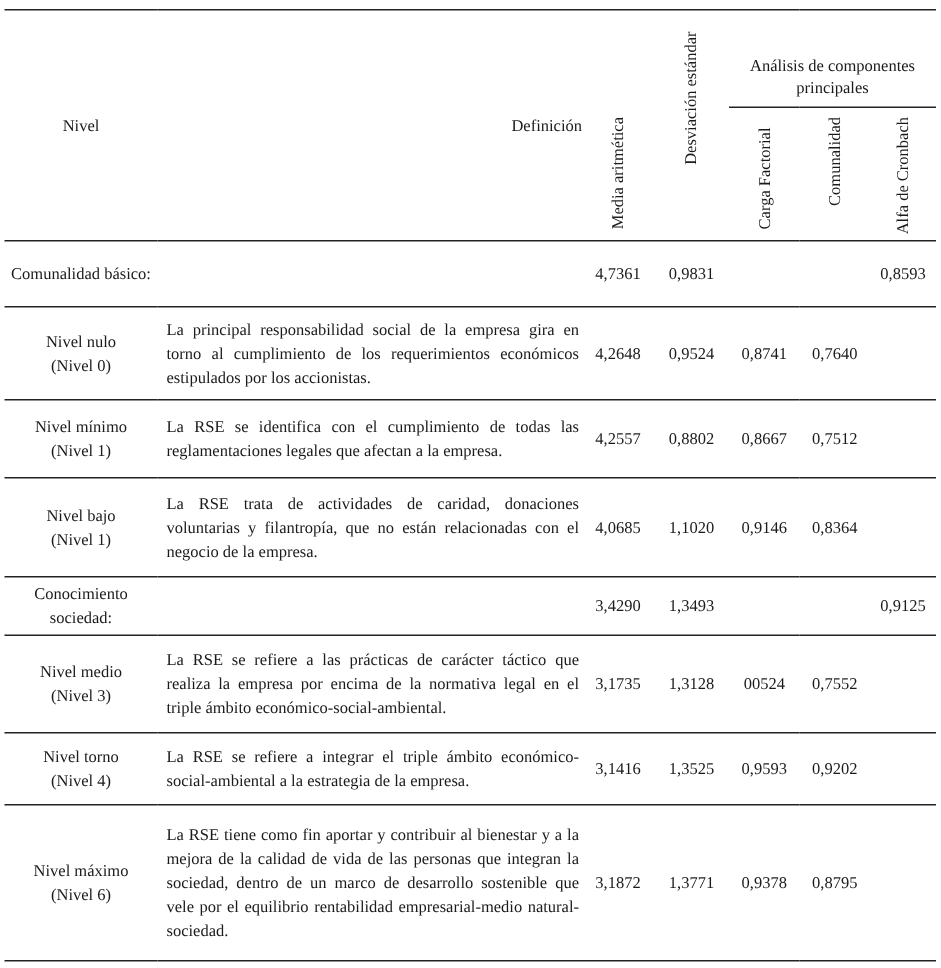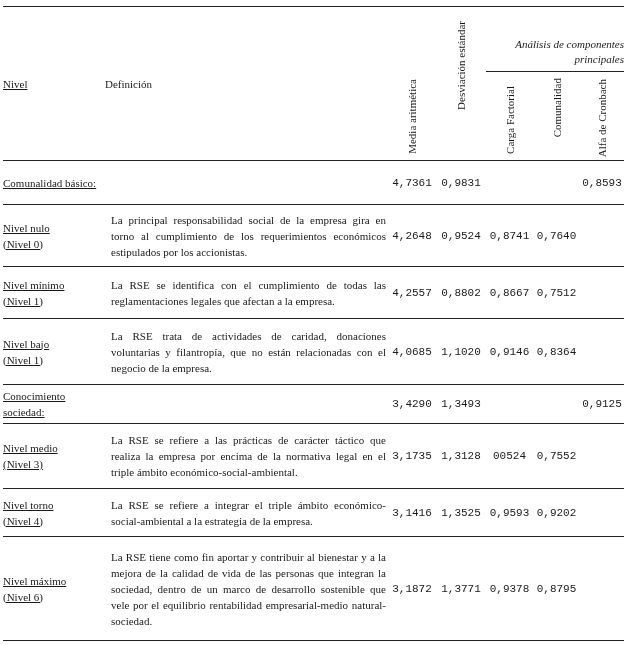--- a/index.html
+++ b/index.html
@@ -2,26 +2,26 @@
 <html><head>
 <meta charset="utf-8">
 <style>
   html, body { margin: 0; padding: 0; background: #ffffff; }
   body { width: 627px; height: 645px; position: relative; overflow: hidden;
          font-family: "Liberation Serif", "DejaVu Serif", serif; color: #1a1a1a; font-size: 11px; }
   table { position: absolute; left: 3px; top: 6px; width: 621px; border-collapse: collapse; table-layout: fixed; }
   td, th { padding: 0; font-weight: normal; vertical-align: middle; }
   .hdr-top { border-top: 1.5px solid #222; }
   .rowline { border-bottom: 1.5px solid #222; }
-  .c-nivel { width: 102px; text-align: left; line-height: 16px; text-decoration: underline; }
+  .c-nivel { width: 102px; text-align: center; line-height: 16px; }
   .c-def { width: 277px; text-align: justify; line-height: 16px; padding-left: 6px; padding-right: 2px; margin-top: 28px; }
-  .c-num { text-align: center; font-size: 11px; font-family: Liberation Mono, monospace; }
+  .c-num { text-align: center; font-size: 11px; }
   .vtext { writing-mode: vertical-rl; transform: rotate(180deg); white-space: nowrap; display: inline-block; line-height: 14px; }
-  .acp { text-align: right; line-height: 15px; border-bottom: 1.5px solid #222; height: 60px; vertical-align: bottom; padding-bottom: 4px; font-style: italic; }
-  .header-cell { text-align: left; }
+  .acp { text-align: center; line-height: 15px; border-bottom: 1.5px solid #222; height: 60px; vertical-align: bottom; padding-bottom: 4px; }
+  .header-cell { text-align: right; }
   .vcell { vertical-align: bottom; text-align: center; padding-bottom: 4px; }
 </style>
 </head>
 <body>
 
 <table>
   <colgroup>
     <col style="width:102px">
       <col style="width:283px">
       <col style="width:48px">

